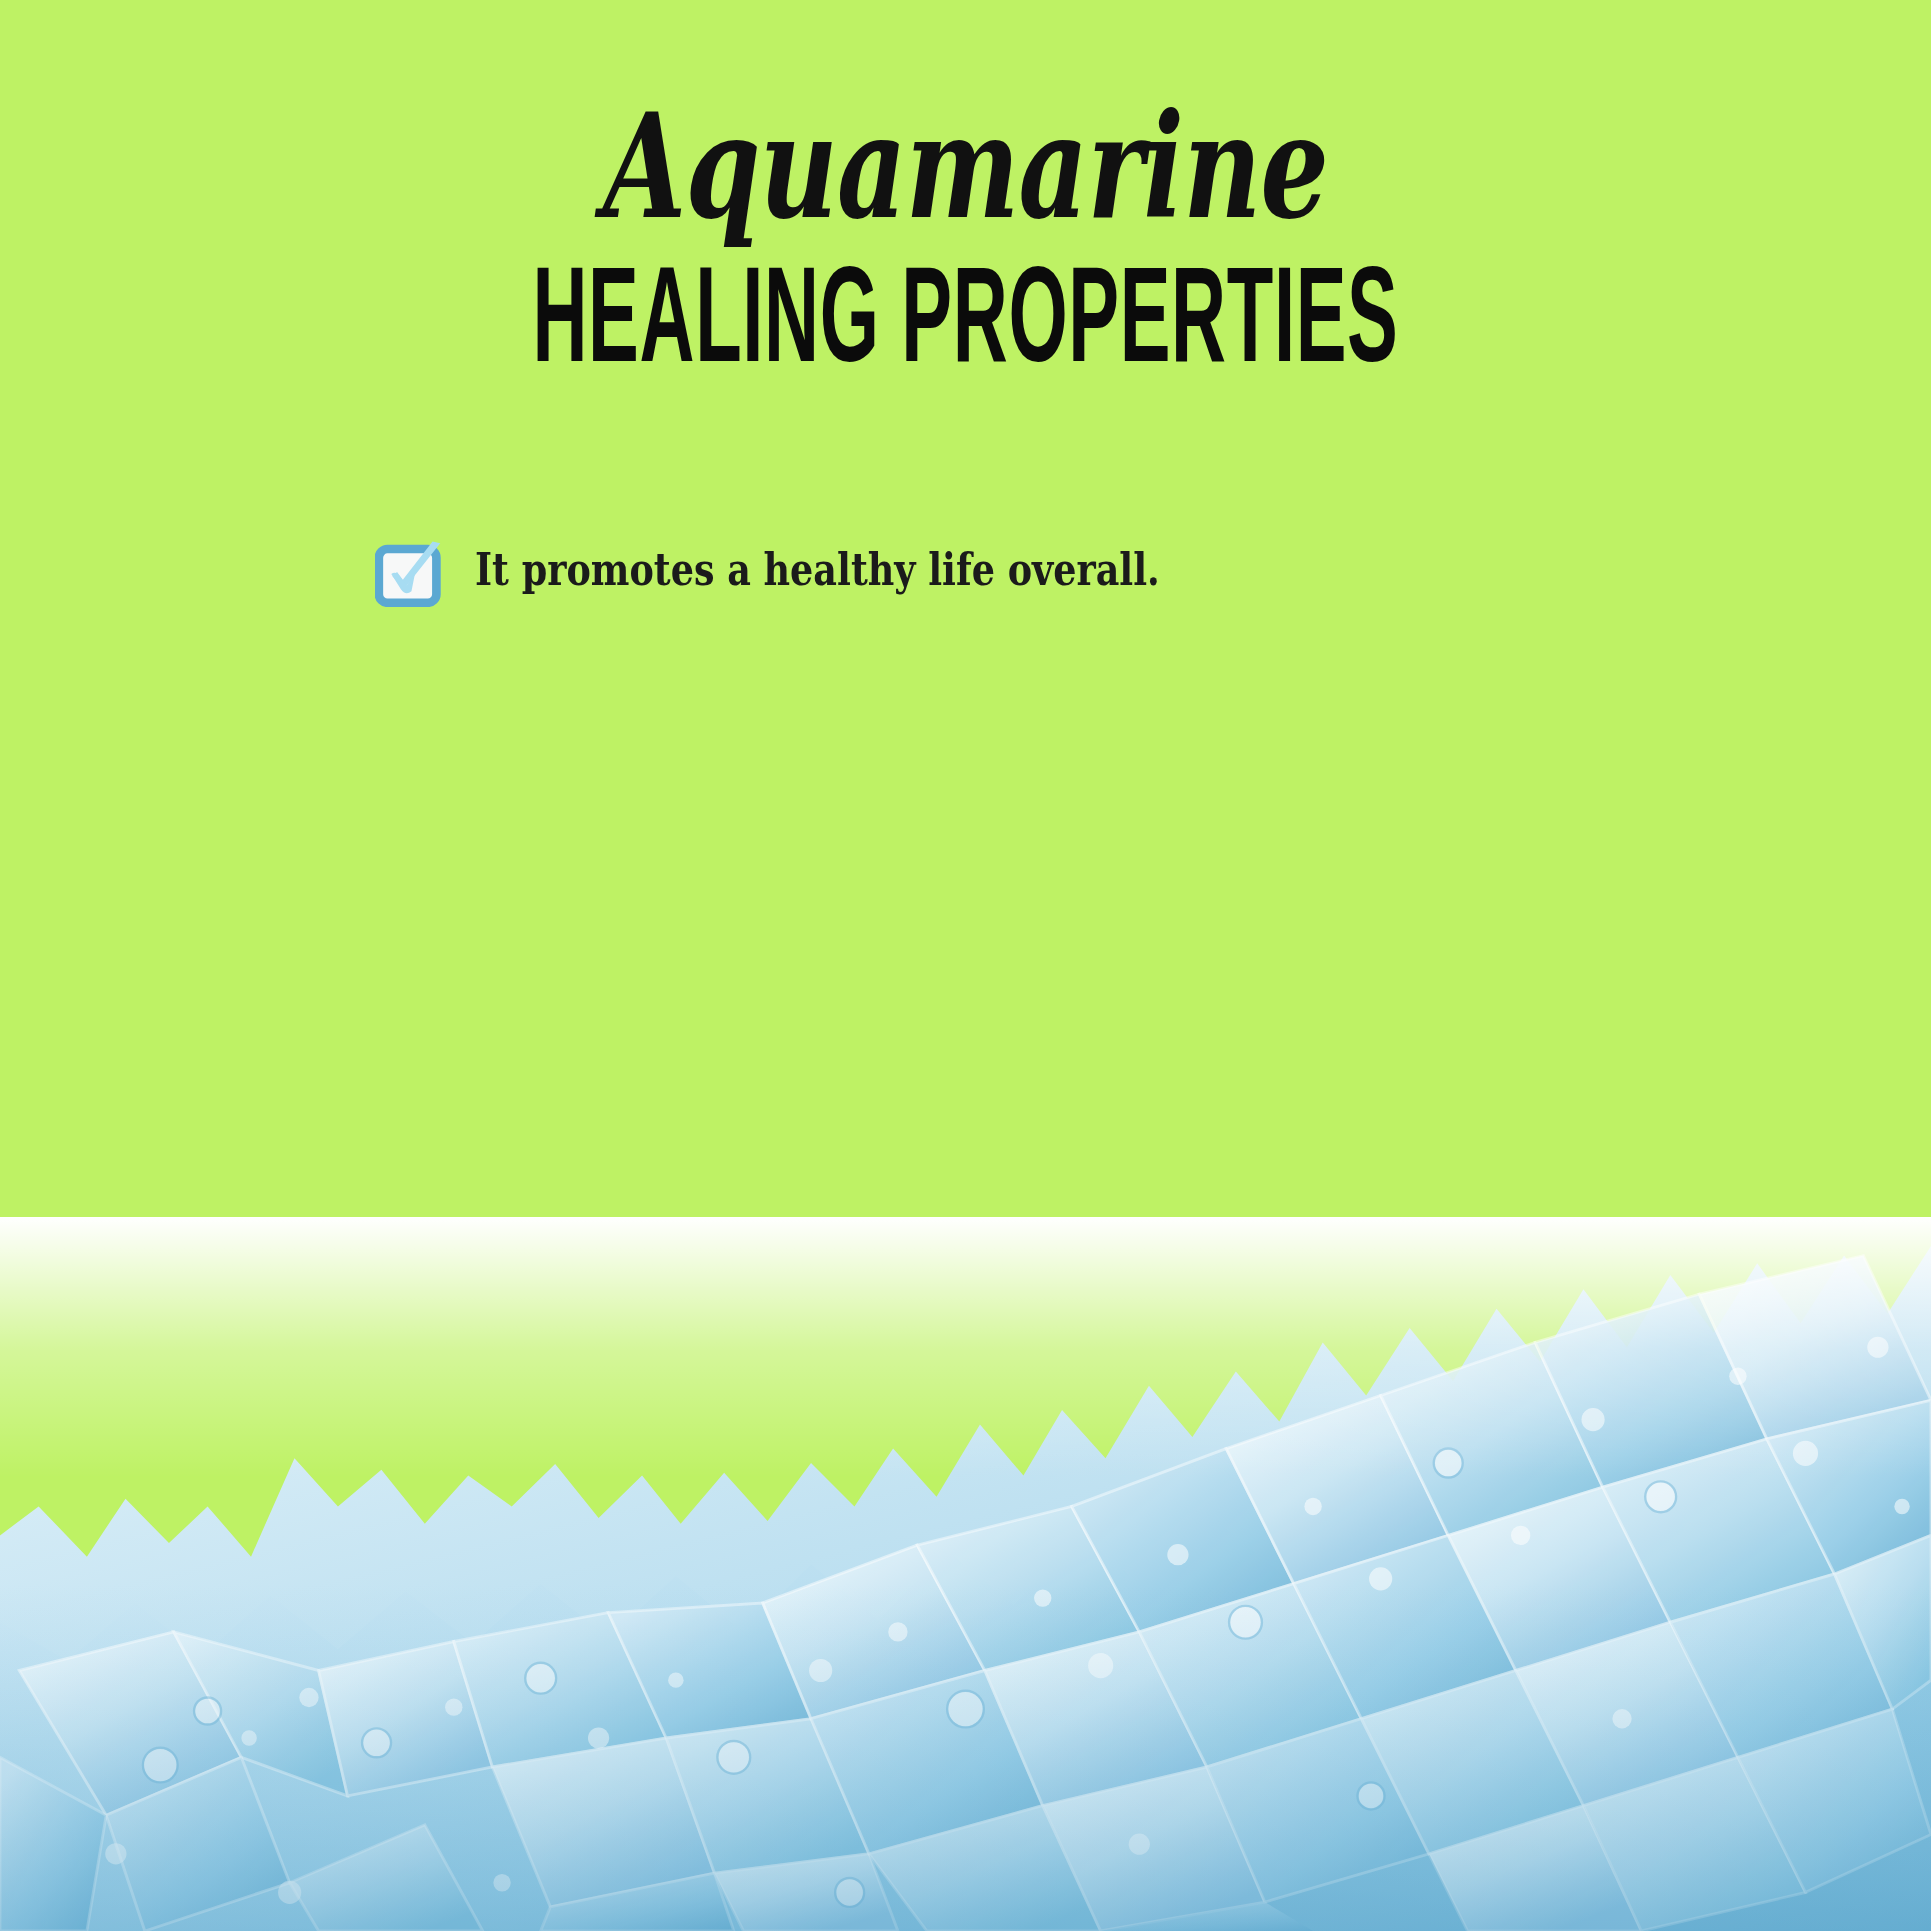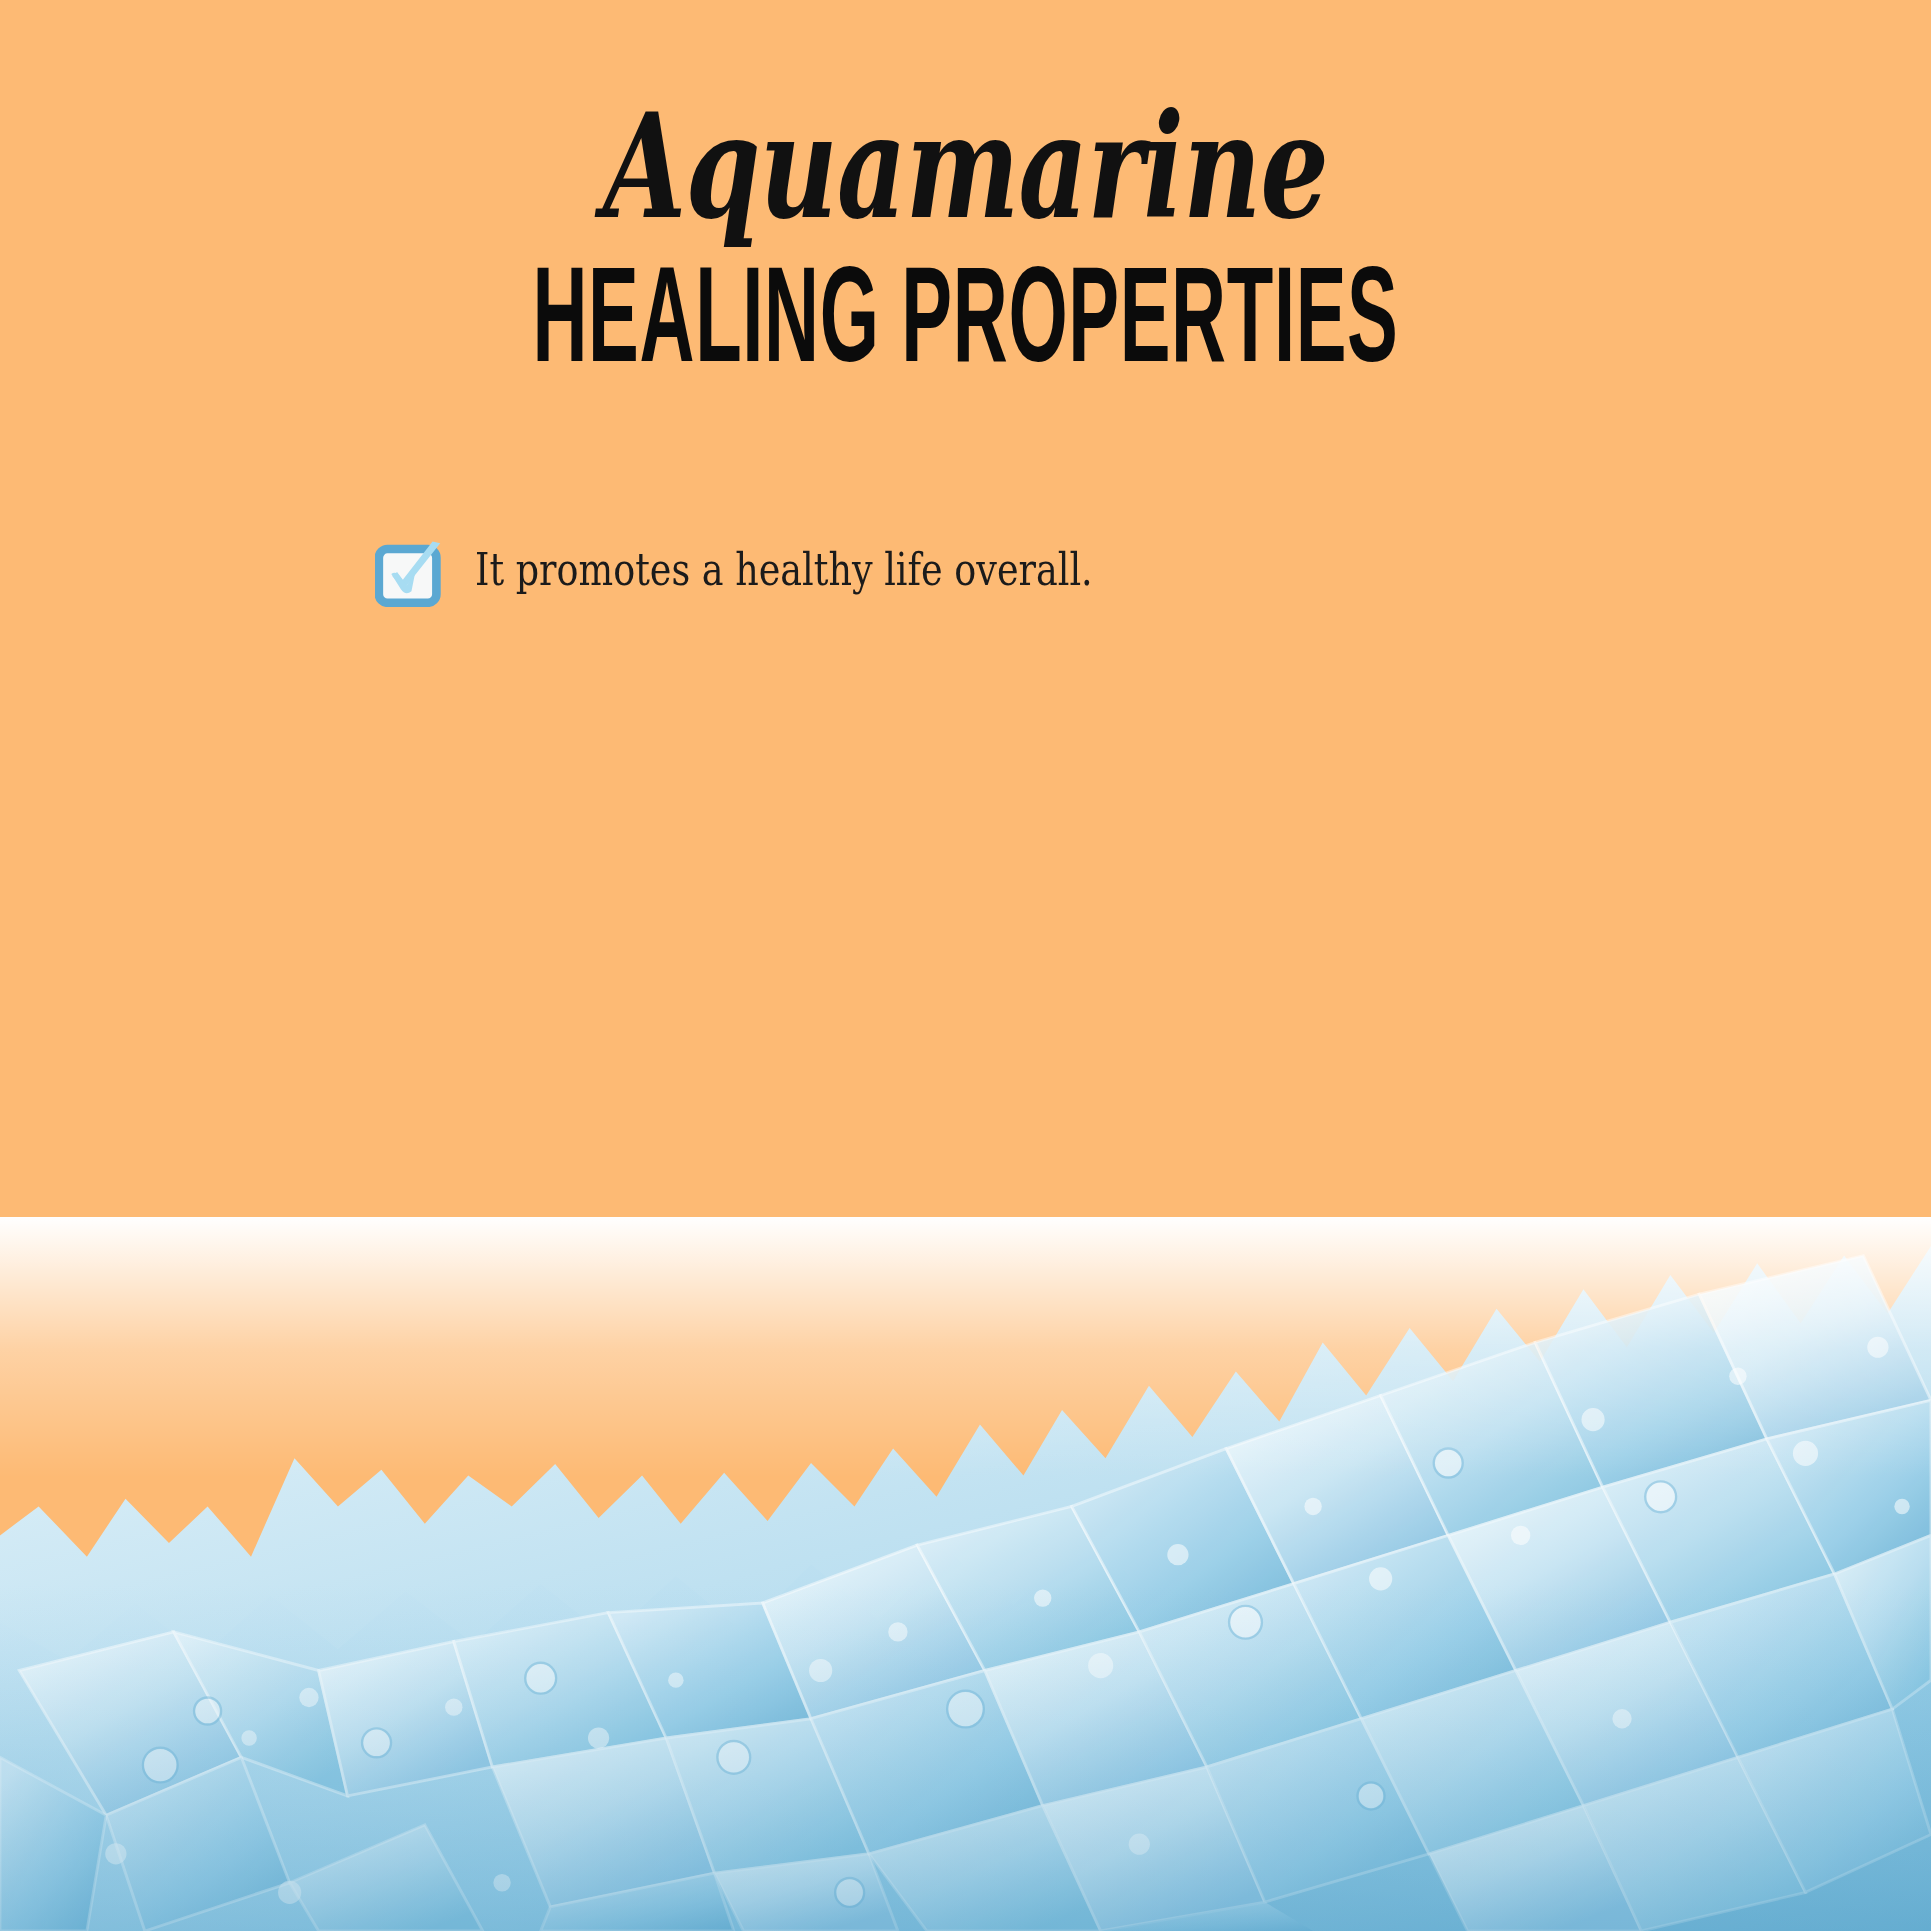--- a/index.html
+++ b/index.html
@@ -11,21 +11,21 @@
     width: 1931px;
     height: 1931px;
     overflow: hidden;
     font-family: "Liberation Serif", serif;
   }
 
   #poster {
     position: relative;
     width: 1931px;
     height: 1931px;
-    background: #fdba74;
+    background: #bef264;
     overflow: hidden;
   }
 
   
   .header {
     position: absolute;
     top: 0;
     left: 0;
     width: 1931px;
     text-align: center;
@@ -66,21 +66,21 @@
     left: 375px;
     top: 537px;
     width: 1352px;
   }
 
   .check-item {
     display: flex;
     align-items: flex-start;
     margin-bottom: 62px;
   }
-  .check-item:last-child { margin-bottom: 0; }
+  .check-item:last-child { margin-bottom: 0; font-weight: bold; }
 
   .check-item.tight { margin-bottom: 35px; }
 
   .checkbox-icon {
     flex: 0 0 auto;
     width: 71px;
     height: 66px;
     margin-right: 29px;
     margin-top: 3.9px;
   }

